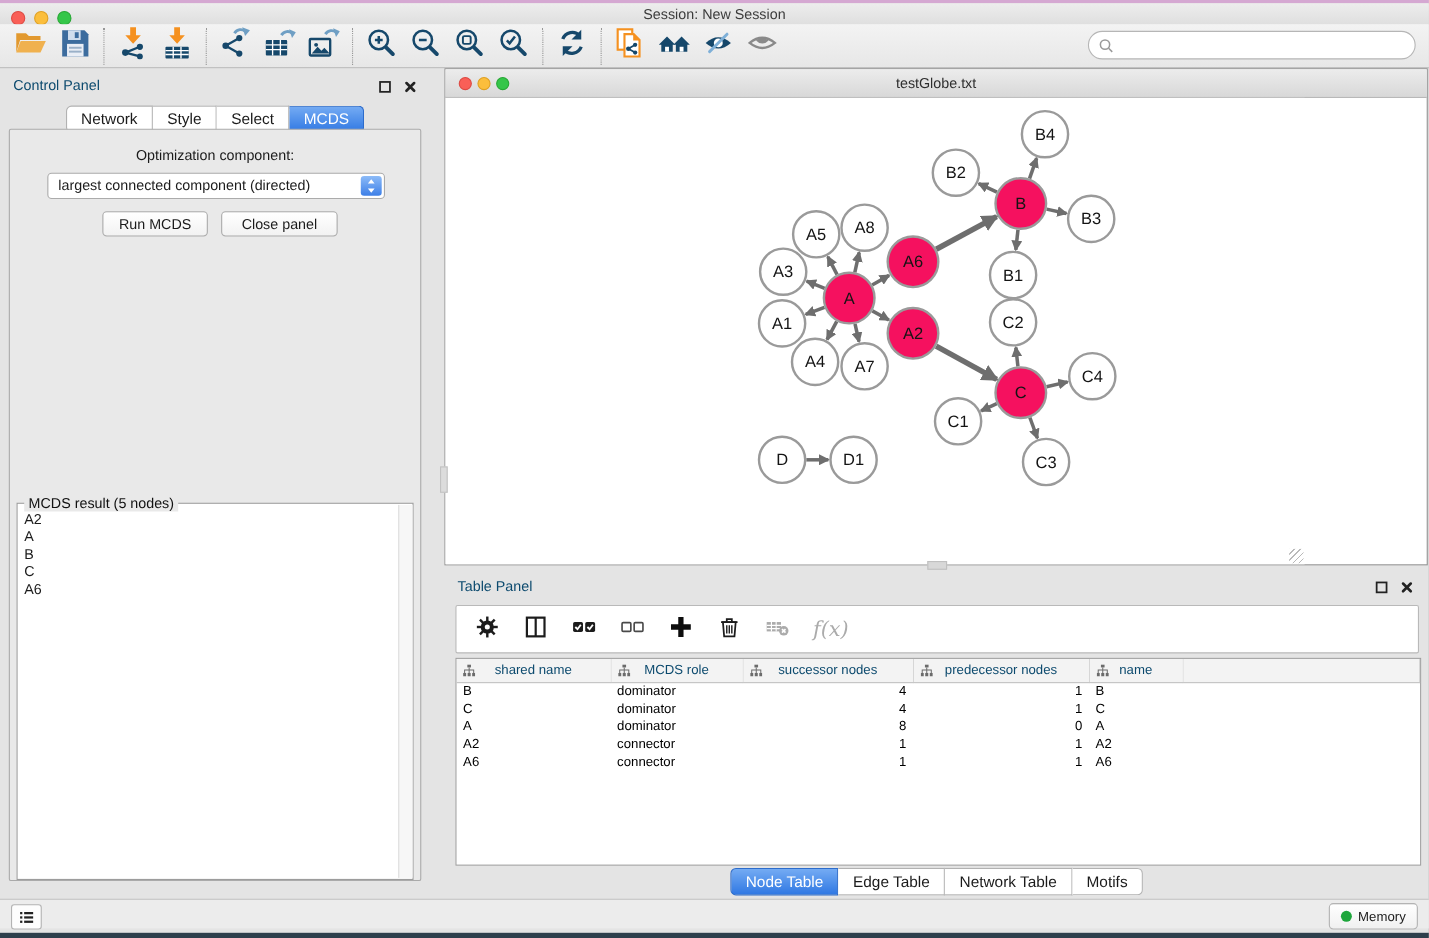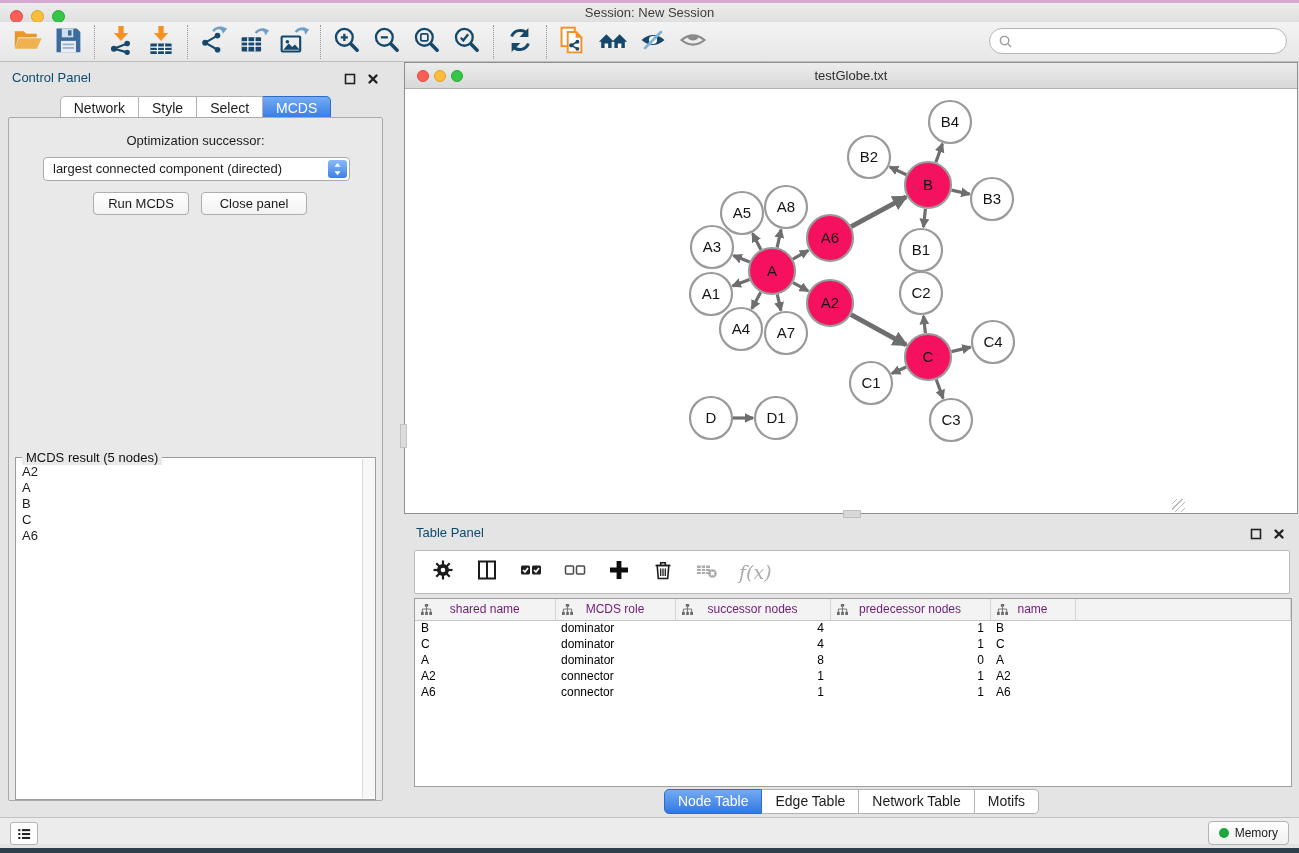--- a/index.html
+++ b/index.html
@@ -90,21 +90,21 @@
                 border:1px solid #b9b9b9; border-radius:2px; display:flex; align-items:center;
                 gap:20px; padding-left:16px; }
   .tp-ic { width:24px; height:24px; display:flex; align-items:center; justify-content:center; cursor:default; }
   .tp-ic svg { width:22px; height:22px; }
   .fx { font-family:"DejaVu Serif", serif; font-style:italic; font-size:19px; color:#ababab; cursor:default; }
 
   .tp-table { position:absolute; left:10px; top:84px; width:878px; height:189px; background:#fff;
               border:1px solid #9f9f9f; overflow:hidden; }
   table.grid { border-collapse:collapse; table-layout:fixed; width:100%; font-size:12px; }
   table.grid th { position:relative; height:21px; background:#f3f3f3; font-weight:normal; font-size:12px;
-                  border-bottom:1px solid #c6c6c6; border-right:1px solid #d6d6d6; text-align:center; color:#701a75; }
+                  border-bottom:1px solid #c6c6c6; border-right:1px solid #d6d6d6; text-align:center; color:#0c4a6e; }
   table.grid th .col-ic { position:absolute; left:6px; top:5px; }
   table.grid td { height:16px; padding:0 6px; color:#000; white-space:nowrap; }
   td.al { text-align:left; padding-left:10px; }
   td.ar { text-align:right; }
   td.c2 { padding-right:20px; }
   td.c3 { padding-right:7px; }
 
   .tp-tabs { position:absolute; left:0; top:275px; width:100%; display:flex; justify-content:center; }
 
   
@@ -293,21 +293,21 @@
         </span>
     </div>
     <div class="tabs-row">
         <div class="tab">Network</div>
         <div class="tab">Style</div>
         <div class="tab">Select</div>
         <div class="tab active">MCDS</div>
       </div>
 
     <div class="cp-body">
-      <div class="opt-label">Optimization successor:</div>
+      <div class="opt-label">Optimization component:</div>
       <div class="opt-select">
         <span>largest connected component (directed)</span>
         <span class="stepper">
           <svg viewBox="0 0 10 16" width="9" height="14">
               <path fill="#fff" d="M5 1l3.5 4.4h-7zM5 15l-3.5-4.4h7z"></path>
             </svg>
         </span>
       </div>
       <div class="cp-btn run">Run MCDS</div>
       <div class="cp-btn closep">Close panel</div>

